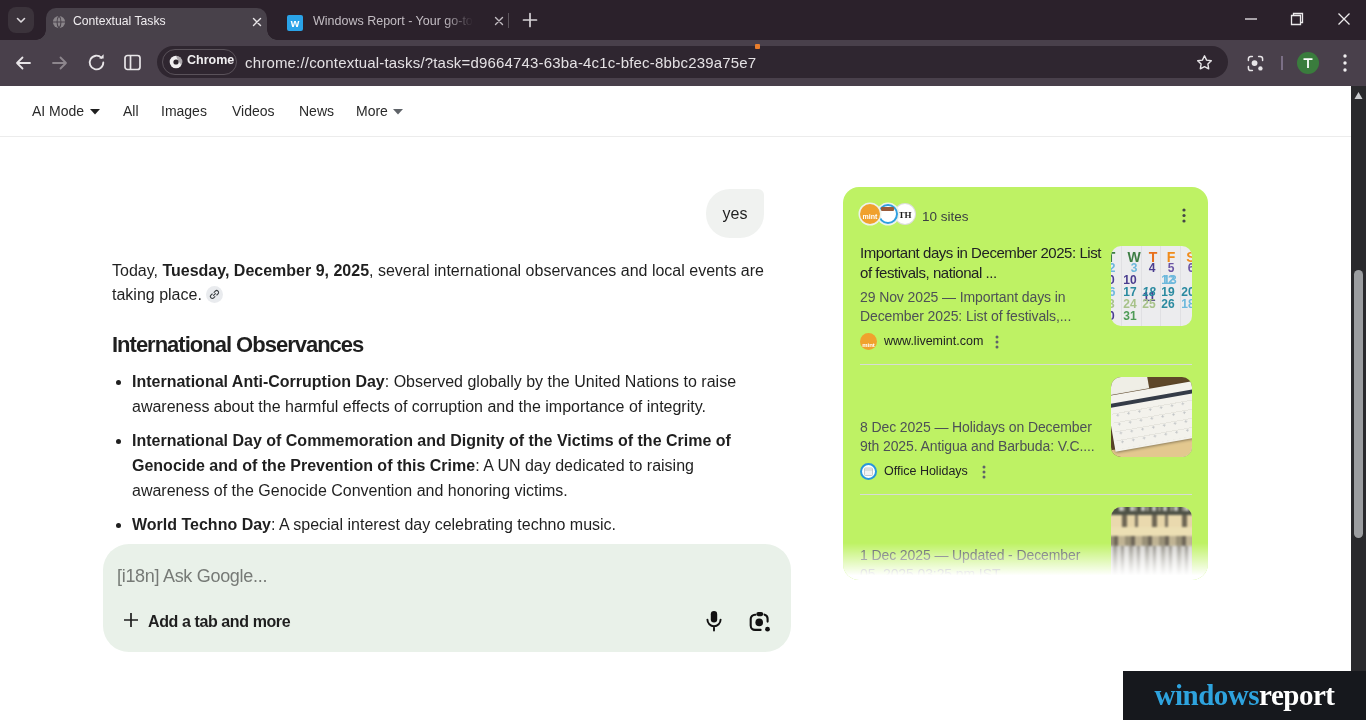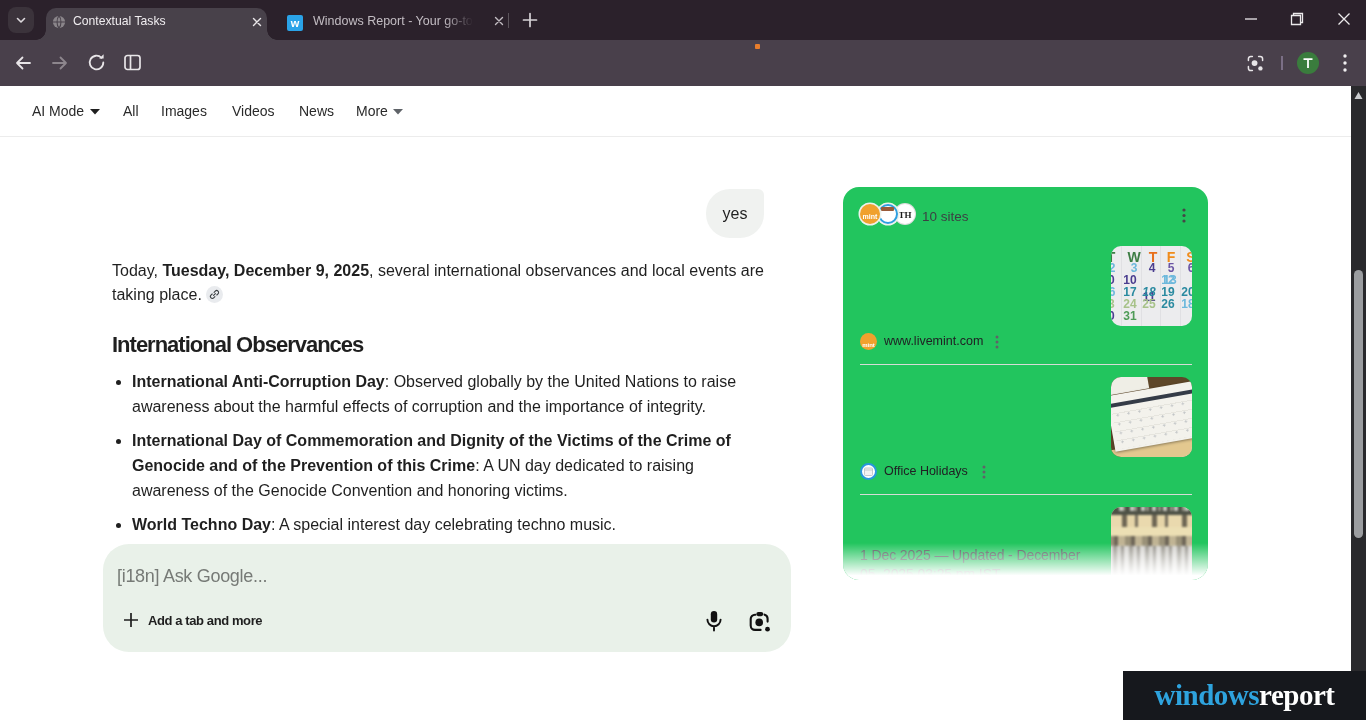--- a/index.html
+++ b/index.html
@@ -18,21 +18,21 @@
   .navitem { position:absolute; top:0; height:50px; line-height:50px; font-size:14px; color:#2a2a2a; }
   
   #bubble { position:absolute; left:706px; top:189px; width:58px; height:49px; background:#f0f2f0; border-radius:24px 6px 24px 24px; text-align:center; line-height:49px; font-size:16px; color:#1f1f1f; }
   #para { position:absolute; left:112px; top:259px; width:680px; font-size:16px; line-height:24px; color:#1f1f1f; }
   #h2 { position:absolute; left:112px; top:332px; font-size:22px; font-weight:bold; letter-spacing:-1px; color:#1f1f1f; }
   #list { position:absolute; left:112px; top:369px; width:660px; font-size:16px; line-height:25px; color:#1f1f1f; }
   #list li { margin-left:20px; padding-left:0px; margin-bottom:9px; }
   
   #askbox { position:absolute; left:103px; top:544px; width:688px; height:108px; background:#e9f1e9; border-radius:26px; }
   
-  #card { position:absolute; left:843px; top:187px; width:365px; height:393px; background:#22c55e; border-radius:16px; overflow:hidden; }
+  #card { position:absolute; left:843px; top:187px; width:365px; height:393px; background:#bef264; border-radius:16px; overflow:hidden; }
   .rtitle { font-size:15px; line-height:20px; letter-spacing:-0.45px; color:#202124; }
   .rsnip  { font-size:14px; line-height:19px; letter-spacing:-0.1px; color:#4d5156; }
   .divider { position:absolute; left:17px; width:332px; height:1px; background:#d6dcd6; }
   .thumb { position:absolute; left:268px; width:81px; height:80px; border-radius:10px; overflow:hidden; }
   .cl { position:absolute; top:3px; width:22px; text-align:center; font-size:14px; }
   .cn { position:absolute; width:22px; text-align:center; font-size:12px; }
   
   #wr { position:absolute; left:1123px; top:671px; width:243px; height:49px; background:#16181d; text-align:center; z-index:9; }
   #scrollbar { position:absolute; left:1351px; top:86px; width:15px; height:634px; background:#29292c; }
   #thumbbar { position:absolute; left:1354px; top:270px; width:9px; height:268px; background:#9b9da0; border-radius:5px; }
@@ -93,20 +93,33 @@
     </svg>
   <svg class="abs" style="left:86px;top:12px" width="21" height="21" viewBox="0 0 21 21">
       <path d="M17.3 10.5 a6.8 6.8 0 1 1 -1.9-4.7" stroke="#e8e5e8" stroke-width="1.8" fill="none" stroke-linecap="round"></path>
       <path d="M17.6 2.2 L17.6 6.6 L13.2 6.6 Z" fill="#e8e5e8"></path>
     </svg>
   <svg class="abs" style="left:122px;top:12px" width="21" height="21" viewBox="0 0 21 21">
       <rect x="3" y="3.5" width="15" height="14" rx="2.5" stroke="#e8e5e8" stroke-width="1.7" fill="none"></rect>
       <path d="M8.5 3.5 V17.5" stroke="#e8e5e8" stroke-width="1.7"></path>
     </svg>
 
+  <div class="abs" style="left:157px; top:6px; width:1071px; height:32px; background:#2f2630; border-radius:16px;">
+    <div class="abs" style="left:5px; top:3px; width:75px; height:26px; border:1px solid #5a525a; border-radius:13px;"></div>
+    <svg class="abs" style="left:12px;top:9px" width="14" height="14" viewBox="0 0 14 14">
+        <circle cx="7" cy="7" r="6.3" fill="#f1eff1"></circle>
+        <circle cx="7" cy="7" r="2.6" fill="#2d252d"></circle>
+        <path d="M7 0.7 A6.3 6.3 0 0 1 12.5 10 L8.8 5.5 Z" fill="#2d252d" opacity="0.35"></path>
+      </svg>
+    <span class="abs" style="left:30px; top:7px; font-size:12.5px; font-weight:bold; color:#f1eff1;">Chrome</span>
+    <span class="abs" style="left:88px; top:8px; font-size:15px; color:#e4e1e4; letter-spacing:0.18px;">chrome://contextual-tasks/?task=d9664743-63ba-4c1c-bfec-8bbc239a75e7</span>
+    <svg class="abs" style="left:1039px;top:8px" width="17" height="17" viewBox="0 0 17 17">
+        <path d="M8.5 1.8 L10.6 6.1 L15.3 6.8 L11.9 10.1 L12.7 14.8 L8.5 12.6 L4.3 14.8 L5.1 10.1 L1.7 6.8 L6.4 6.1 Z" stroke="#e8e5e8" stroke-width="1.4" fill="none" stroke-linejoin="round"></path>
+      </svg>
+  </div>
   <div class="abs" style="left:755px; top:4px; width:5px; height:5px; background:#e87d2c; border-radius:1px;"></div>
 
   <svg class="abs" style="left:1247px;top:15px" width="17" height="17" viewBox="0 0 18 18">
       <path d="M5.7 1.5 H4 A2.5 2.5 0 0 0 1.5 4 V5.7 M12.3 1.5 H14 A2.5 2.5 0 0 1 16.5 4 V5.7 M5.7 16.5 H4 A2.5 2.5 0 0 1 1.5 14 V12.3" stroke="#e8e5e8" stroke-width="1.6" fill="none" stroke-linecap="round"></path>
       <circle cx="8" cy="8.6" r="3.1" fill="#e8e5e8"></circle>
       <circle cx="14.2" cy="14.2" r="2.3" fill="#e8e5e8"></circle>
     </svg>
   <div class="abs" style="left:1281px; top:56px;"></div>
   <div class="abs" style="left:1281px; top:16px; width:2px; height:14px; background:#7b6f86;"></div>
   <div class="abs" style="left:1297px; top:12px; width:22px; height:22px; border-radius:50%; background:#3a7c3d;">
@@ -148,21 +161,21 @@
   <li><b>International Anti-Corruption Day</b>: Observed globally by the United Nations to raise awareness about the harmful effects of corruption and the importance of integrity.</li>
   <li><b>International Day of Commemoration and Dignity of the Victims of the Crime of Genocide and of the Prevention of this Crime</b>: A UN day dedicated to raising awareness of the Genocide Convention and honoring victims.</li>
   <li><b>World Techno Day</b>: A special interest day celebrating techno music.</li>
 </ul>
 
 <div id="askbox">
   <span class="abs" style="left:14px; top:22px; font-size:18px; letter-spacing:-0.3px; color:#767a76;">[i18n] Ask Google...</span>
   <svg class="abs" style="left:20px;top:68px" width="16" height="16" viewBox="0 0 16 16">
       <path d="M8 1 V15 M1 8 H15" stroke="#1f1f1f" stroke-width="1.7"></path>
     </svg>
-  <span class="abs" style="left:45px; top:69px; font-size:13px; font-weight:bold; color:#1f1f1f; letter-spacing:-0.4px;">Add a tab and more</span>
+  <span class="abs" style="left:45px; top:69px; font-size:16px; font-weight:bold; color:#1f1f1f; letter-spacing:-0.4px;">Add a tab and more</span>
   <svg class="abs" style="left:601px;top:66px" width="20" height="22" viewBox="0 0 20 22">
       <rect x="6.8" y="1" width="6.4" height="11.5" rx="3.2" fill="#111"></rect>
       <path d="M3.4 9.6 a6.6 6.6 0 0 0 13.2 0 M10 16.2 V20.6" stroke="#111" stroke-width="1.9" fill="none" stroke-linecap="round"></path>
     </svg>
   <svg class="abs" style="left:646px;top:68px" width="22" height="20" viewBox="0 0 22 20">
       <rect x="7.3" y="0" width="7" height="4.2" rx="2.1" fill="#111"></rect>
       <path d="M6.4 2.7 H6 A4.3 4.3 0 0 0 1.7 7 V13.6 A4.3 4.3 0 0 0 6 17.9 H11.6 M15.6 2.7 A4.3 4.3 0 0 1 18.6 6.9 V9.6" stroke="#111" stroke-width="2.1" fill="none" stroke-linecap="round"></path>
       <circle cx="10.2" cy="10.4" r="3.8" fill="#111"></circle>
       <circle cx="18.5" cy="17.2" r="2.4" fill="#111"></circle>
     </svg>
@@ -175,20 +188,22 @@
       <div style="position:absolute;left:1px;top:1px;width:13px;height:4px;background:#9a5b3a;border-radius:1px;"></div>
     </div>
   <div class="abs" style="left:52px; top:17px; width:20px; height:20px; border-radius:50%; background:#fff; box-shadow:0 0 0 1px #ddd; z-index:1; text-align:center;"><span style="font-size:9px;color:#1a1a1a;font-family:'Liberation Serif',serif;font-weight:bold;line-height:22px;">TH</span></div>
   <span class="abs" style="left:79px; top:23px; font-size:13.5px; line-height:14px; color:#3c4043;">10 sites</span>
   <svg class="abs" style="left:339px;top:21px" width="4" height="15" viewBox="0 0 4 15">
       <circle cx="2" cy="2" r="1.6" fill="#444746"></circle>
       <circle cx="2" cy="7.5" r="1.6" fill="#444746"></circle>
       <circle cx="2" cy="13" r="1.6" fill="#444746"></circle>
     </svg>
 
+  <div class="abs rtitle" style="left:17px; top:56px; width:256px;">Important days in December 2025: List<br>of festivals, national ...</div>
+  <div class="abs rsnip" style="left:17px; top:101px; width:256px;">29 Nov 2025 — Important days in<br>December 2025: List of festivals,...</div>
   <div class="abs" style="left:17px; top:146px; width:17px; height:17px; border-radius:50%; background:#f0a12d; text-align:center; line-height:17px;"><span style="font-size:6px;color:#fff;font-weight:bold;">mint</span></div>
   <span class="abs" style="left:41px; top:146px; height:17px; line-height:17px; font-size:12.5px; color:#202124;">www.livemint.com</span>
   <svg class="abs" style="left:152px;top:148px" width="4" height="14" viewBox="0 0 4 14">
       <circle cx="2" cy="2" r="1.5" fill="#5f6368"></circle>
       <circle cx="2" cy="7" r="1.5" fill="#5f6368"></circle>
       <circle cx="2" cy="12" r="1.5" fill="#5f6368"></circle>
     </svg>
   <div class="thumb" style="top:59px; background:#ececee; font-weight:bold;">
     <div class="abs" style="left:10px;top:0;width:1px;height:80px;background:#e0e0e3"></div>
     <div class="abs" style="left:30px;top:0;width:1px;height:80px;background:#e0e0e3"></div>
@@ -218,20 +233,21 @@
       <div class="cn" style="left:8px;top:51px;color:#a7c289;">24</div>
       <div class="cn" style="left:27px;top:51px;color:#a7c289;">25</div>
       <div class="cn" style="left:46px;top:51px;color:#2a8aa0;">26</div>
       <div class="cn" style="left:66px;top:51px;color:#6cb8dc;">18</div>
     <div class="cn" style="left:-14px;top:63px;color:#4a3d8f;">30</div>
       <div class="cn" style="left:8px;top:63px;color:#4e9b57;">31</div>
   </div>
 
   <div class="divider" style="top:177px;"></div>
 
+  <div class="abs rsnip" style="left:17px; top:231px; width:256px;">8 Dec 2025 — Holidays on December<br>9th 2025. Antigua and Barbuda: V.C....</div>
   <div class="abs" style="left:17px; top:276px; width:17px; height:17px; border-radius:50%; background:#fff; border:2.5px solid #2896dd; box-sizing:border-box;">
       <svg style="position:absolute;left:1.5px;top:1.5px" width="9" height="9" viewBox="0 0 9 9">
         <rect x="0.5" y="1" width="8" height="7.5" rx="1" fill="#f3f3f3" stroke="#b9bec2" stroke-width="0.8"></rect>
         <path d="M0.5 3 H8.5" stroke="#b9bec2" stroke-width="0.8"></path>
       </svg>
     </div>
   <span class="abs" style="left:41px; top:276px; height:17px; line-height:17px; font-size:12.5px; color:#202124;">Office Holidays</span>
   <svg class="abs" style="left:139px;top:278px" width="4" height="14" viewBox="0 0 4 14">
       <circle cx="2" cy="2" r="1.5" fill="#5f6368"></circle>
       <circle cx="2" cy="7" r="1.5" fill="#5f6368"></circle>

